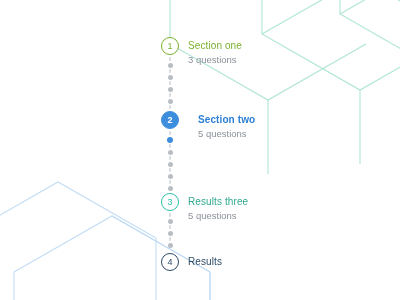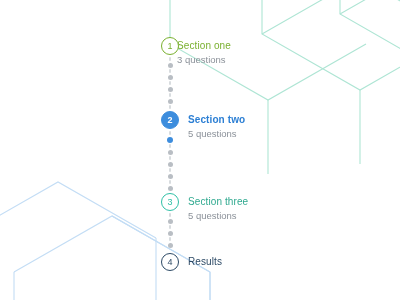--- a/index.html
+++ b/index.html
@@ -161,42 +161,42 @@
       <div class="track-dash" style="left: 169.25px; top: 225px; height: 4px; background: rgb(216, 220, 223);"></div>
       <div class="track-dot" style="width: 5px; height: 5px; left: 167.5px; top: 231px; background: rgb(185, 190, 196);"></div>
       <div class="track-dash" style="left: 169.25px; top: 237px; height: 4px; background: rgb(216, 220, 223);"></div>
       <div class="track-dot" style="width: 5px; height: 5px; left: 167.5px; top: 243px; background: rgb(185, 190, 196);"></div>
     </div>
 
   <div class="step">
     <div class="marker outline" style="color: rgb(122, 176, 47); left: 161px; top: 37px;">
       <span class="num">1</span>
     </div>
-    <div class="step-text" style="left: 177px; top: 39px;">
+    <div class="step-text" style="left: 188px; top: 39px;">
       <div class="step-title" style="color: rgb(122, 176, 47);">Section one</div>
       <div class="step-sub">3 questions</div>
     </div>
   </div>
 
   <div class="step">
     <div class="marker filled" style="color: rgb(61, 141, 221); left: 161px; top: 111px;">
       <span class="num">2</span>
     </div>
-    <div class="step-text" style="left: 188px; top: 113px;">
+    <div class="step-text" style="left: 198px; top: 113px;">
       <div class="step-title active" style="color: rgb(44, 127, 212);">Section two</div>
       <div class="step-sub">5 questions</div>
     </div>
   </div>
 
   <div class="step">
     <div class="marker outline" style="color: rgb(47, 191, 166); left: 161px; top: 193px;">
       <span class="num">3</span>
     </div>
     <div class="step-text" style="left: 188px; top: 195px;">
-      <div class="step-title" style="color: rgb(47, 169, 143);">Section three</div>
+      <div class="step-title" style="color: rgb(47, 169, 143);">Results three</div>
       <div class="step-sub">5 questions</div>
     </div>
   </div>
 
   <div class="step">
     <div class="marker outline" style="color: rgb(45, 74, 102); left: 161px; top: 253px;">
       <span class="num">4</span>
     </div>
     <div class="step-text" style="left: 188px; top: 255px;">
       <div class="step-title" style="color: rgb(45, 74, 102); text-align: right;">Results</div>

